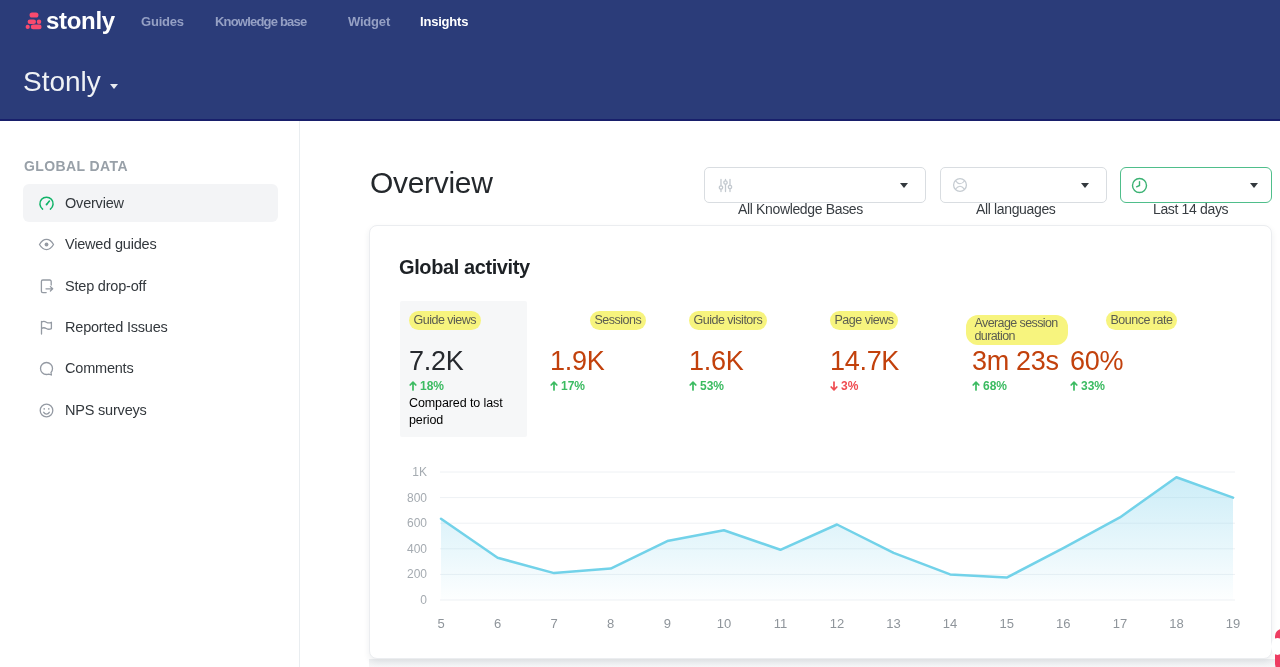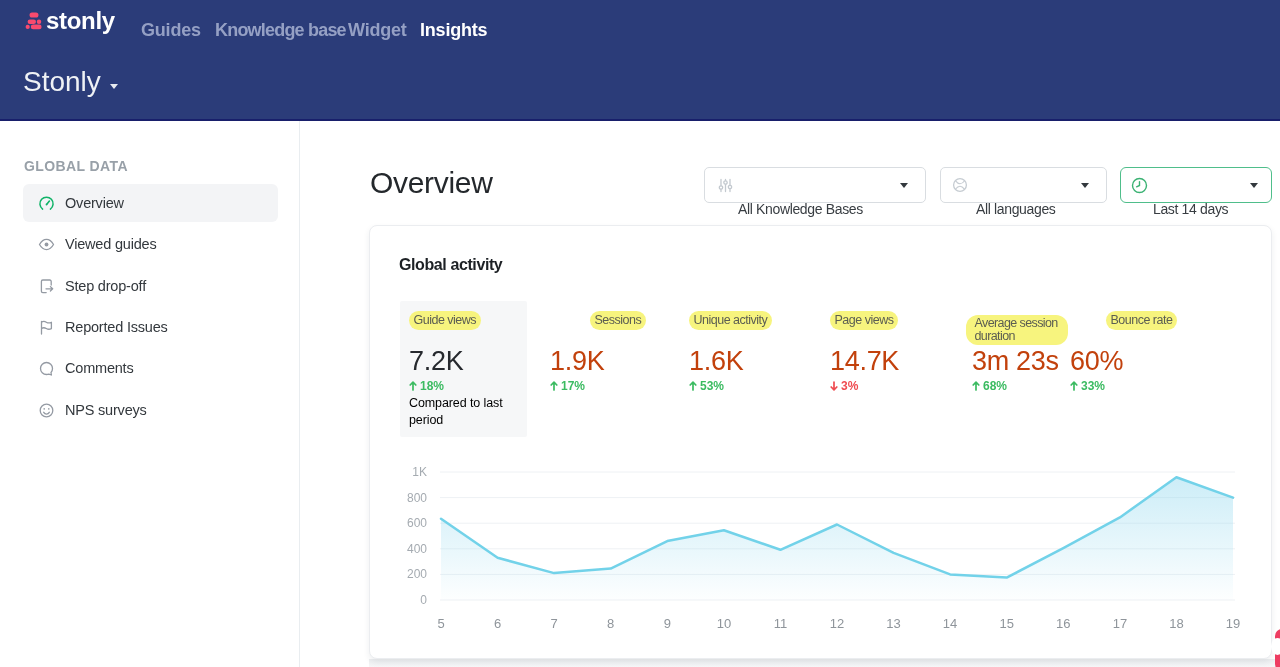--- a/index.html
+++ b/index.html
@@ -1,42 +1,42 @@
 <!DOCTYPE html>
 <html><head>
 <meta charset="utf-8">
 <style>
 * { margin:0; padding:0; box-sizing:border-box; }
 html,body { width:1280px; height:667px; overflow:hidden; font-family:"Liberation Sans",sans-serif; background:#fff; }
 
 #header { position:absolute; left:0; top:0; width:1280px; height:121px; background:#2b3c79; border-bottom:2px solid #181f6b; box-sizing:border-box; }
 #logo { position:absolute; left:24px; top:7px; display:flex; align-items:center; }
 #logotext { color:#fff; font-size:24px; font-weight:bold; letter-spacing:-0.3px; margin-left:2px; }
-.navlink { position:absolute; top:20px; font-size:18px; font-weight:600; color:#95a0c4; letter-spacing:-0.2px; }
+.navlink { position:absolute; top:14px; font-size:13px; font-weight:600; color:#95a0c4; letter-spacing:-0.2px; }
 .navlink.active { color:#fff; }
 #pagetitle { position:absolute; left:23px; top:66px; color:#eff2f5; font-size:28px; font-weight:400; }
 #titlecaret { position:absolute; left:110px; top:84px; width:0; height:0; border-left:4.5px solid transparent; border-right:4.5px solid transparent; border-top:5px solid #e8ebf0; }
 
 #sidebar { position:absolute; left:0; top:121px; width:300px; height:546px; background:#fff; border-right:1px solid #e9edf0; }
 #sblabel { position:absolute; left:24px; top:37px; font-size:14px; font-weight:bold; color:#98a0a8; letter-spacing:0.4px;text-align:center; }
 .mitem { position:absolute; left:23px; width:255px; height:38px; border-radius:6px; }
 .mitem.on { background:#f3f4f6; }
 .mitem svg { position:absolute; left:15px; top:11px; }
 .mitem span { position:absolute; left:42px; top:11px; font-size:14.5px; color:#33383d; letter-spacing:-0.2px; }
 #bottomstrip { position:absolute; left:369px; top:659px; width:911px; height:8px; background:linear-gradient(#eceef0,#f6f7f8); }
 h1 { position:absolute; left:370px; top:166px; font-size:30px; font-weight:400; color:#24282c; letter-spacing:-0.3px; }
 .dd { position:absolute; top:167px; height:36px; background:#fff; border:1px solid #d9dde1; border-radius:5px; display:flex; align-items:center; }
 .dd .txt { font-size:14px; color:#383d42; letter-spacing:-0.35px;margin-top:48px; }
 .caret { width:0; height:0; border-left:4.5px solid transparent; border-right:4.5px solid transparent; border-top:5px solid #33383d; }
 #dd1 { left:704px; width:222px; }
 #dd2 { left:940px; width:167px; }
 #dd3 { left:1120px; width:152px; border:1px solid #4fbe8b; border-radius:6px; }
 
 #card { position:absolute; left:369px; top:225px; width:903px; height:434px; background:#fff; border:1px solid #ebedf0; border-radius:8px; box-shadow:0 3px 6px rgba(40,50,60,0.08); }
-#cardtitle { position:absolute; left:29px; top:30px; font-size:16px; font-weight:bold; color:#1d2125; letter-spacing:-0.4px; }
+#cardtitle { position:absolute; left:29px; top:30px; font-size:20px; font-weight:bold; color:#1d2125; letter-spacing:-0.4px; }
 #selcol { position:absolute; left:29.5px; top:74.5px; width:127px; height:136px; background:#f6f7f8; border-radius:2px; }
 .kcol { position:absolute; top:84px; width:138px; }
 .pill { display:inline-block; background:#f7f47e; color:#5b5d52; font-size:12.5px; letter-spacing:-0.5px; line-height:14px; padding:2.5px 4.5px; border-radius:9.5px; }
 .pill2 { display:inline-block; background:#f7f47e; color:#5b5d52; font-size:12.5px; letter-spacing:-0.6px; line-height:13px; padding:1.5px 8.5px 2px; border-radius:12px; margin-left:-6px; width:102px; }
 .kval { position:absolute; left:0; top:35.5px; font-size:27px; color:#c2410c; letter-spacing:-0.3px; }
 .kval.dark { color:#26292e; }
 .kdelta { position:absolute; left:0; top:68.5px; font-size:12px; font-weight:600; color:#3bbb61; }
 .kdelta.neg { color:#ef4b50; }
 .kdelta svg { margin-right:3px; vertical-align:-1px; }
 .kcomp { position:absolute; left:0; top:85px; font-size:12.5px; line-height:16.5px; color:#000000; letter-spacing:-0.1px; width:100px; }
@@ -154,21 +154,21 @@
     <div class="kcomp">Compared to last period</div>
   </div>
   <div class="kcol" style="left:180px;padding-left:40px;">
     <span class="pill">Sessions</span>
     <div class="kval">1.9K</div>
     <div class="kdelta"><svg width="8" height="10" viewBox="0 0 8 10" fill="none" stroke="#3bbb61" stroke-width="1.7" stroke-linecap="round" stroke-linejoin="round">
           <path d="M4 9 V1.6 M1.2 4 L4 1.2 L6.8 4"></path>
         </svg>17%</div>
   </div>
   <div class="kcol" style="left:319px;">
-    <span class="pill">Unique activity</span>
+    <span class="pill">Guide visitors</span>
     <div class="kval">1.6K</div>
     <div class="kdelta"><svg width="8" height="10" viewBox="0 0 8 10" fill="none" stroke="#3bbb61" stroke-width="1.7" stroke-linecap="round" stroke-linejoin="round">
           <path d="M4 9 V1.6 M1.2 4 L4 1.2 L6.8 4"></path>
         </svg>53%</div>
   </div>
   <div class="kcol" style="left:460px;">
     <span class="pill">Page views</span>
     <div class="kval">14.7K</div>
     <div class="kdelta neg"><svg width="8" height="10" viewBox="0 0 8 10" fill="none" stroke="#ef4b50" stroke-width="1.7" stroke-linecap="round" stroke-linejoin="round">
           <path d="M4 1 V8.4 M1.2 6 L4 8.8 L6.8 6"></path>

